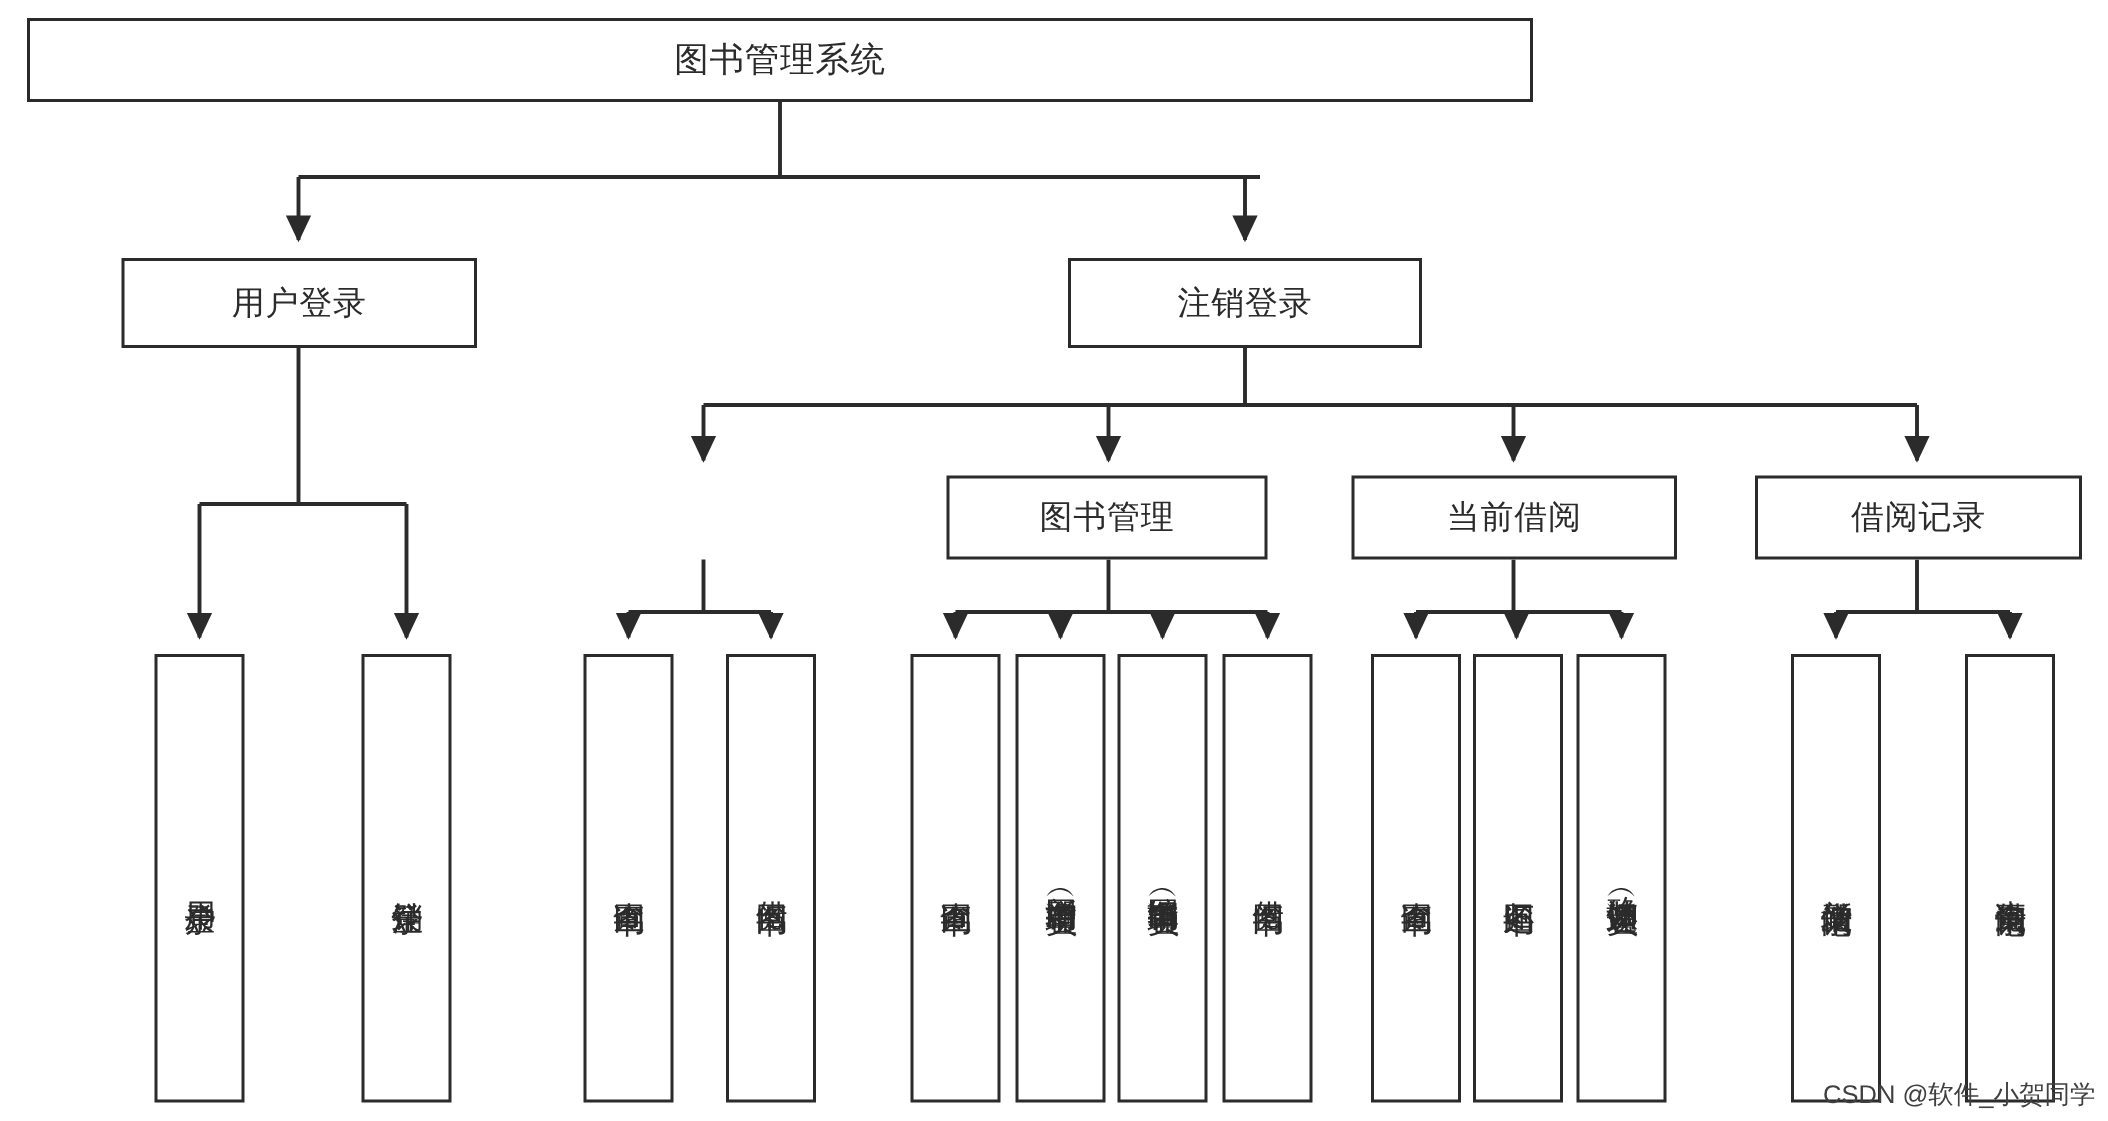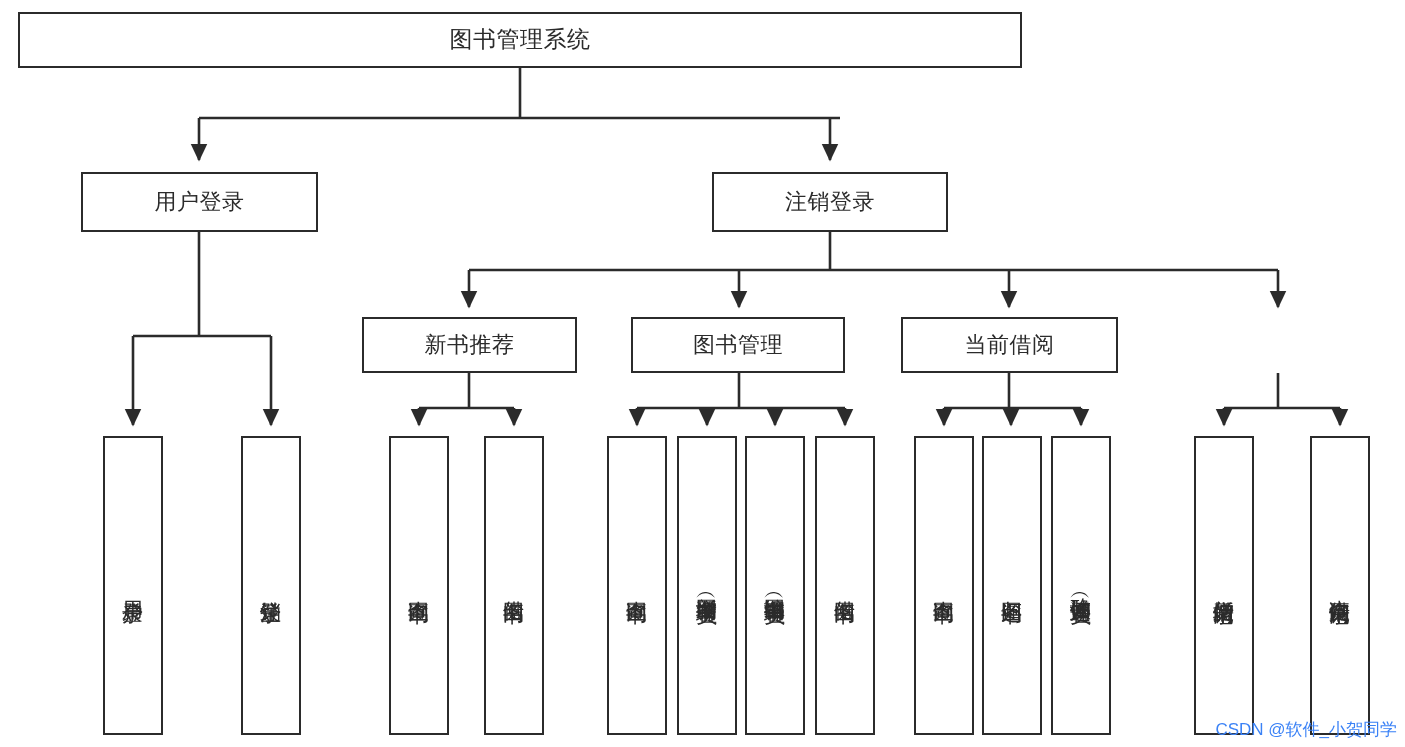--- a/index.html
+++ b/index.html
@@ -50,21 +50,21 @@
     line-height: 1;
   }
   .node-box.root .node-label {
     font-size: 23px;
   }
   .watermark {
     position: absolute;
     right: 8px;
     bottom: 6px;
     font-size: 17px;
-    color: #3b82f6;
+    color: #404040;
     white-space: nowrap;
     pointer-events: none;
   }
 </style>
 </head>
 <body>
 
 <div id="diagram-root">
 
   <svg id="diagram-svg" viewBox="0 0 1405 747">
@@ -121,28 +121,28 @@
     <span class="node-label">图书管理系统</span>
   </div>
 
   <div class="node-box" style="left:81px; top:172px; width:237px; height:60px;">
     <span class="node-label">用户登录</span>
   </div>
   <div class="node-box" style="left:712px; top:172px; width:236px; height:60px;">
     <span class="node-label">注销登录</span>
   </div>
 
-  <div class="node-box" style="left:362px; top:317px; width:215px; height:56px;">
-    <span class="node-label">新书推荐</span>
-  </div>
   <div class="node-box" style="left:631px; top:317px; width:214px; height:56px;">
     <span class="node-label">图书管理</span>
   </div>
   <div class="node-box" style="left:901px; top:317px; width:217px; height:56px;align-items:center;">
     <span class="node-label">当前借阅</span>
+  </div>
+  <div class="node-box" style="left:1170px; top:317px; width:218px; height:56px;">
+    <span class="node-label">借阅记录</span>
   </div>
 
   <div class="node-box vertical" style="left:103px; top:436px; width:60px; height:299px;">
     <span class="node-label">用户登录</span>
   </div>
   <div class="node-box vertical" style="left:241px; top:436px; width:60px; height:299px;">
     <span class="node-label">注销登录</span>
   </div>
 
   <div class="node-box vertical" style="left:389px; top:436px; width:60px; height:299px;">

